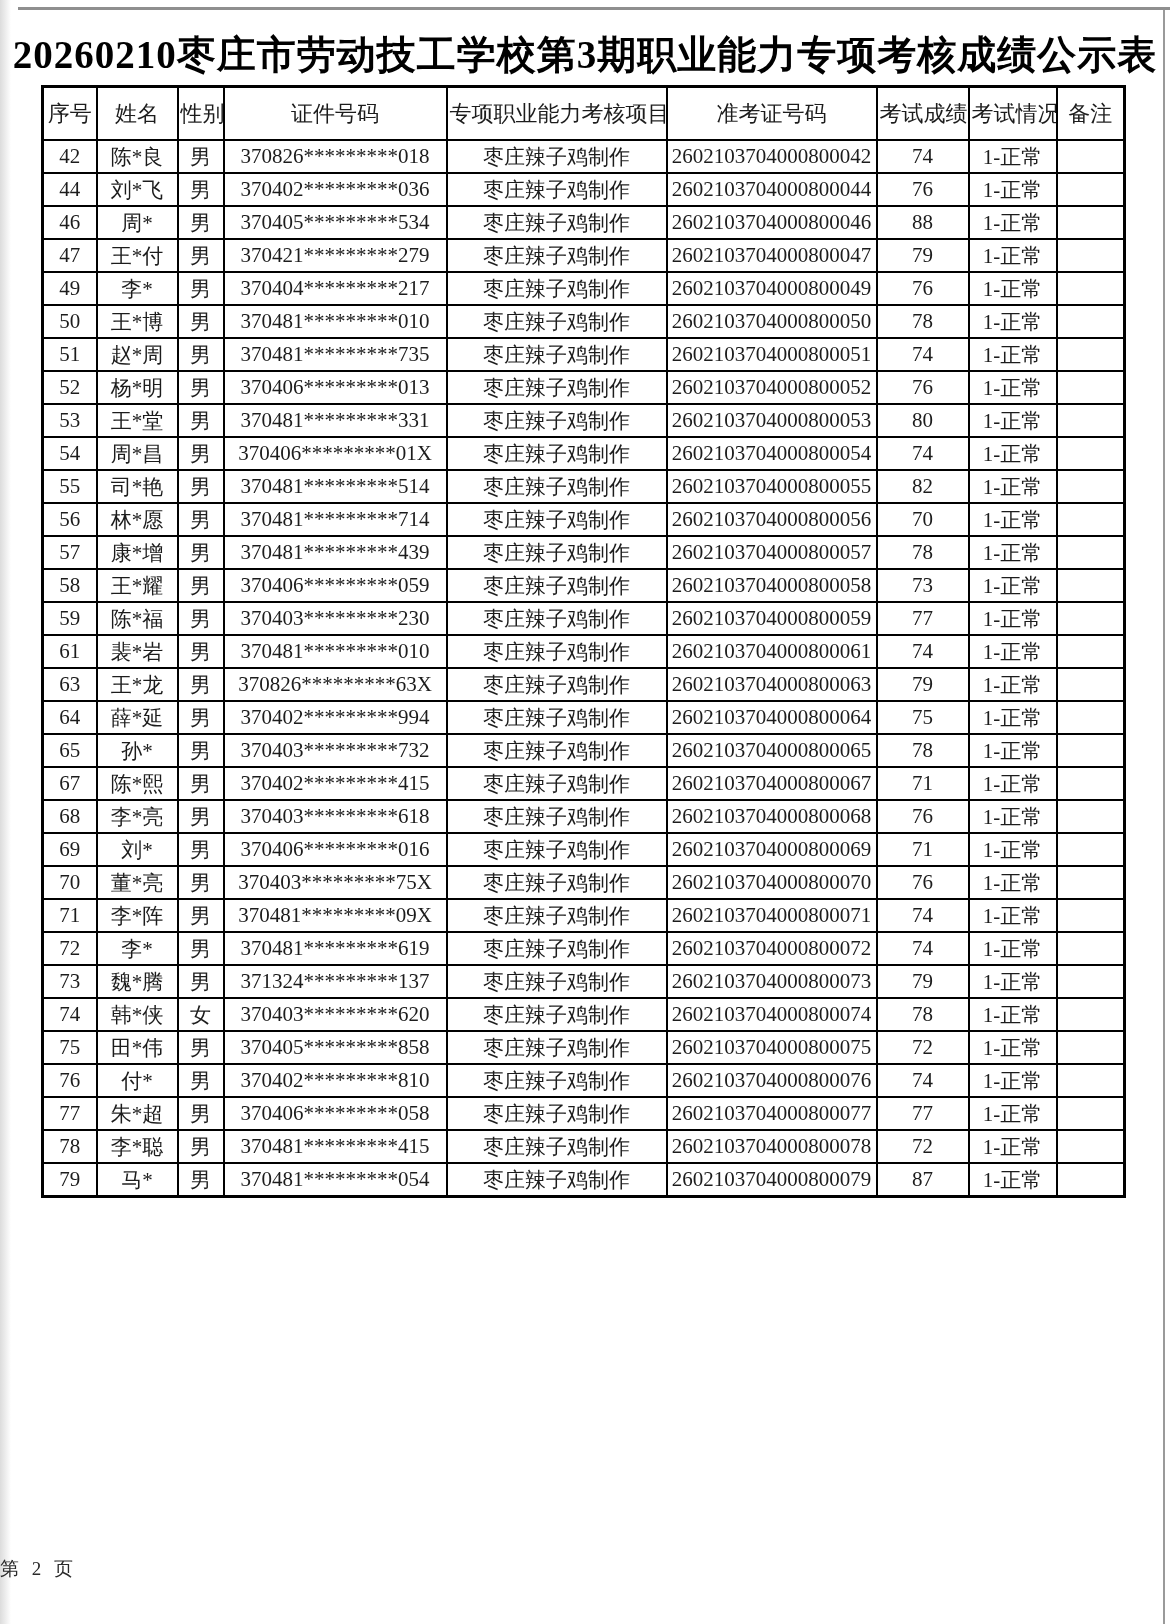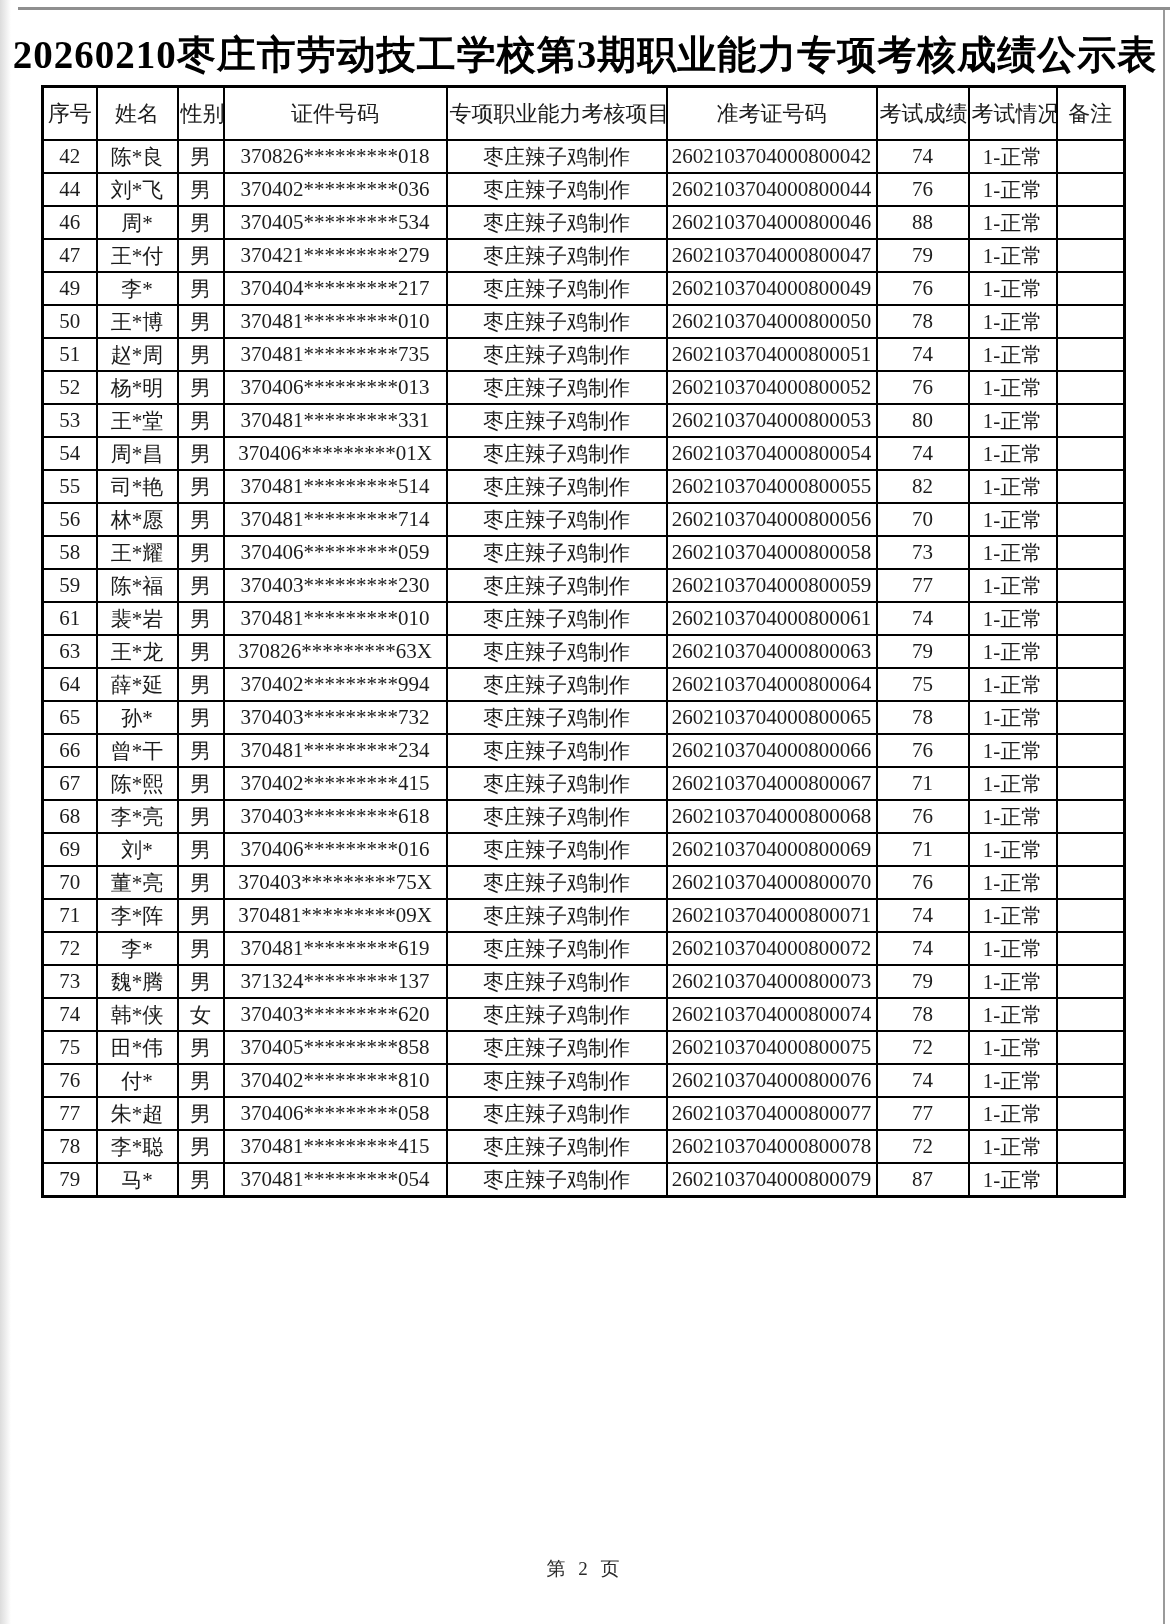--- a/index.html
+++ b/index.html
@@ -32,21 +32,21 @@
   col.c-index  { width:54px; }
   col.c-name   { width:81px; }
   col.c-gender { width:46px; }
   col.c-id     { width:223px; }
   col.c-proj   { width:220px; }
   col.c-ticket { width:210px; }
   col.c-score  { width:92px; }
   col.c-status { width:88px; }
   col.c-remark { width:68px; }
   .page-footer {
-    position:absolute; top:1556px; left:0; width:100%; text-align:center;
+    position:absolute; top:1556px; left:0; width:100%; 
     font-size:19px; letter-spacing:4px; color:#2a2a2a;
   }
 </style>
 </head>
 <body>
 
 <div class="scan-top-line"></div>
 <div class="scan-right-line"></div>
 <div class="scan-left-edge"></div>
 
@@ -204,20 +204,31 @@
         <td>林*愿</td>
         <td>男</td>
         <td>370481*********714</td>
         <td>枣庄辣子鸡制作</td>
         <td>2602103704000800056</td>
         <td>70</td>
         <td>1-正常</td>
         <td></td>
       </tr>
       <tr>
+        <td>57</td>
+        <td>康*增</td>
+        <td>男</td>
+        <td>370481*********439</td>
+        <td>枣庄辣子鸡制作</td>
+        <td>2602103704000800057</td>
+        <td>78</td>
+        <td>1-正常</td>
+        <td></td>
+      </tr>
+      <tr>
         <td>58</td>
         <td>王*耀</td>
         <td>男</td>
         <td>370406*********059</td>
         <td>枣庄辣子鸡制作</td>
         <td>2602103704000800058</td>
         <td>73</td>
         <td>1-正常</td>
         <td></td>
       </tr>
@@ -266,31 +277,20 @@
         <td></td>
       </tr>
       <tr>
         <td>65</td>
         <td>孙*</td>
         <td>男</td>
         <td>370403*********732</td>
         <td>枣庄辣子鸡制作</td>
         <td>2602103704000800065</td>
         <td>78</td>
-        <td>1-正常</td>
-        <td></td>
-      </tr>
-      <tr>
-        <td>66</td>
-        <td>曾*干</td>
-        <td>男</td>
-        <td>370481*********234</td>
-        <td>枣庄辣子鸡制作</td>
-        <td>2602103704000800066</td>
-        <td>76</td>
         <td>1-正常</td>
         <td></td>
       </tr>
       <tr>
         <td>67</td>
         <td>陈*熙</td>
         <td>男</td>
         <td>370402*********415</td>
         <td>枣庄辣子鸡制作</td>
         <td>2602103704000800067</td>

